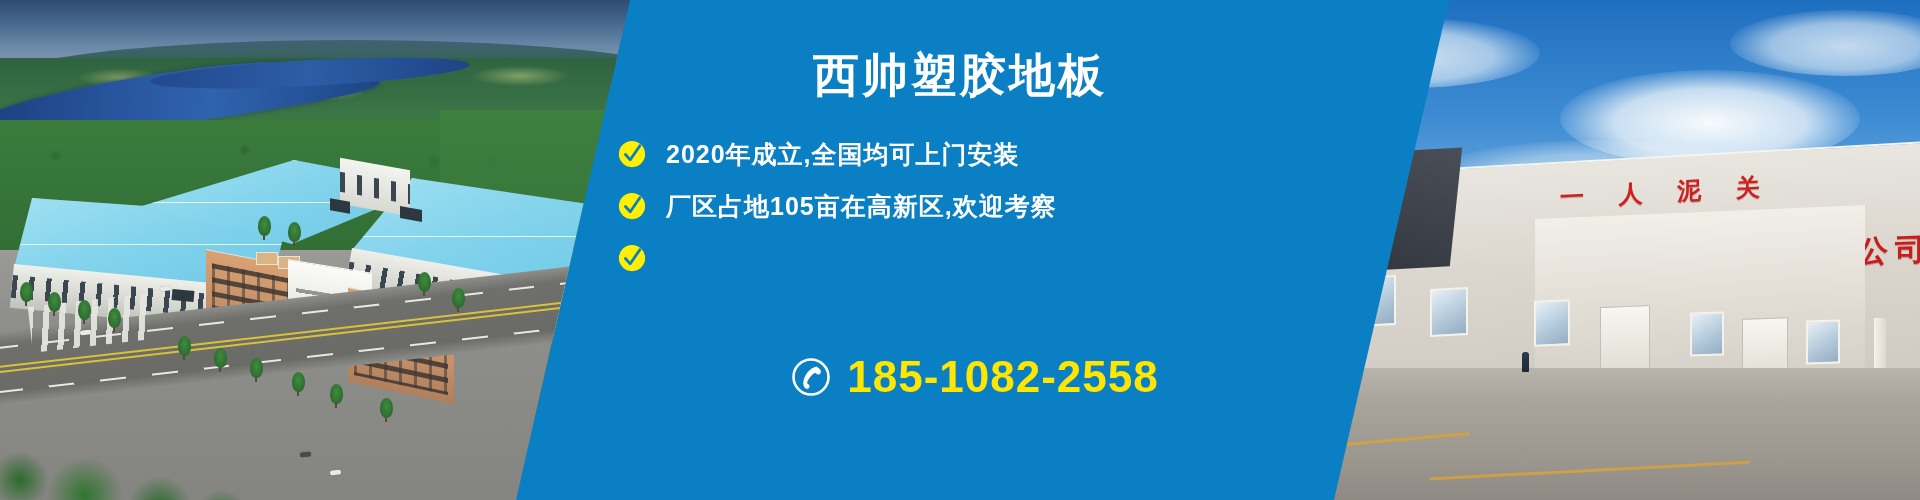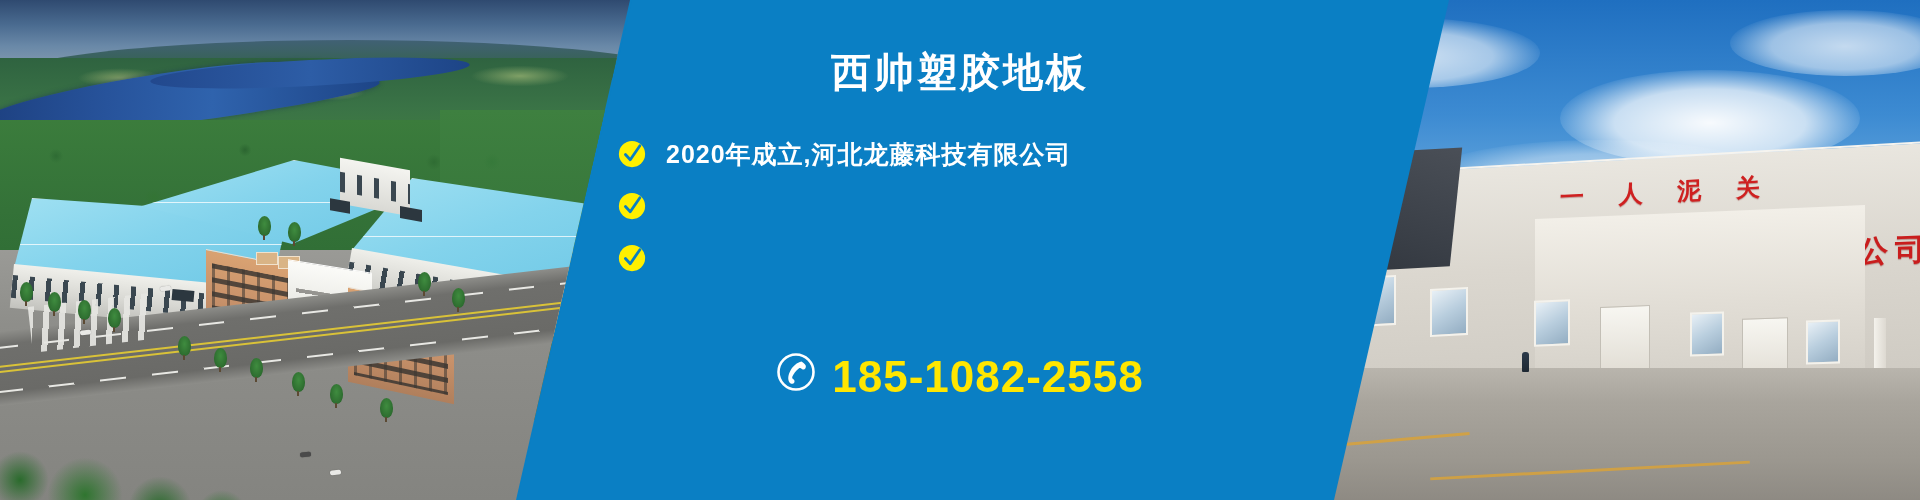--- a/index.html
+++ b/index.html
@@ -184,21 +184,21 @@
     position: absolute;
     left: 610px; top: 0;
     width: 700px; height: 500px;
   }
   .brand-title {
     position: absolute;
     left: 0; top: 52px;
     width: 700px;
     text-align: center;
     color: #ffffff;
-    font-size: 40px;
+    font-size: 46px;
     font-weight: bold;
     letter-spacing: 3px;
     line-height: 1;
     white-space: nowrap;
   }
   .bullets {
     position: absolute;
     left: 0; top: 128px;
     width: 700px;
   }
@@ -216,24 +216,24 @@
   }
   .bullet-text {
     color: #ffffff;
     font-size: 25px;
     font-weight: bold;
     letter-spacing: 1px;
     white-space: nowrap;
   }
   .phone-row {
     position: absolute;
-    left: 0; top: 352px;
+    left: 15px; top: 352px;
     width: 700px;
     display: flex;
-    align-items: flex-start;
+    align-items: center;
     justify-content: center;
   }
   .phone-icon {
     width: 40px; height: 40px;
     margin-right: 16px;
     flex: 0 0 auto;
     display:block;
   }
   .phone-number {
     color: #ffe600;
@@ -460,38 +460,39 @@
 
     <div class="brand-title">西帅塑胶地板</div>
 
     <div class="bullets">
 
       <div class="bullet-row">
         <svg class="check-icon" viewBox="0 0 32 32">
           <circle cx="16" cy="16" r="15" fill="#fff000"></circle>
           <path d="M8.5 16.5 L14 22.5 L25 6.5" stroke="#0a7fc4" stroke-width="3.2" fill="none" stroke-linecap="round" stroke-linejoin="round"></path>
         </svg>
-        <span class="bullet-text">2020年成立,河北龙藤科技有限公司</span>
+        <span class="bullet-text">2020年成立,全国均可上门安装</span>
       </div>
+
+      <div class="bullet-row">
+        <svg class="check-icon" viewBox="0 0 32 32">
+          <circle cx="16" cy="16" r="15" fill="#fff000"></circle>
+          <path d="M8.5 16.5 L14 22.5 L25 6.5" stroke="#0a7fc4" stroke-width="3.2" fill="none" stroke-linecap="round" stroke-linejoin="round"></path>
+        </svg>
+        <span class="bullet-text">厂区占地105亩在高新区,欢迎考察</span>
+      </div>
+
 
       <div class="bullet-row">
         <svg class="check-icon" viewBox="0 0 32 32">
           <circle cx="16" cy="16" r="15" fill="#fff000"></circle>
           <path d="M8.5 16.5 L14 22.5 L25 6.5" stroke="#0a7fc4" stroke-width="3.2" fill="none" stroke-linecap="round" stroke-linejoin="round"></path>
         </svg>
       </div>
 
-
-      <div class="bullet-row">
-        <svg class="check-icon" viewBox="0 0 32 32">
-          <circle cx="16" cy="16" r="15" fill="#fff000"></circle>
-          <path d="M8.5 16.5 L14 22.5 L25 6.5" stroke="#0a7fc4" stroke-width="3.2" fill="none" stroke-linecap="round" stroke-linejoin="round"></path>
-        </svg>
-      </div>
-
     </div>
 
     <div class="phone-row">
       <svg class="phone-icon" viewBox="0 0 40 40">
         <circle cx="20" cy="20" r="17.5" fill="none" stroke="#ffffff" stroke-width="2.6"></circle>
         <path d="M25.5 9.5 C21 10.5 17 14 14.5 18.5 C12 23 11.5 27.5 13.5 30.5 C15 32.6 17.6 32 18.4 30.2 C19 28.8 18 27.6 17 27 C16.2 26.5 16 25.6 16.4 24.6 C17.6 21.6 20 18.4 22.8 16.4 C23.8 15.7 24.7 15.8 25.3 16.5 C26 17.3 27.3 18 28.5 17.2 C30.2 16.1 30.5 13.6 28.6 12 C27.8 11.3 26.8 10.2 25.5 9.5 Z" fill="#ffffff"></path>
       </svg>
       <span class="phone-number">185-1082-2558</span>
     </div>
 

